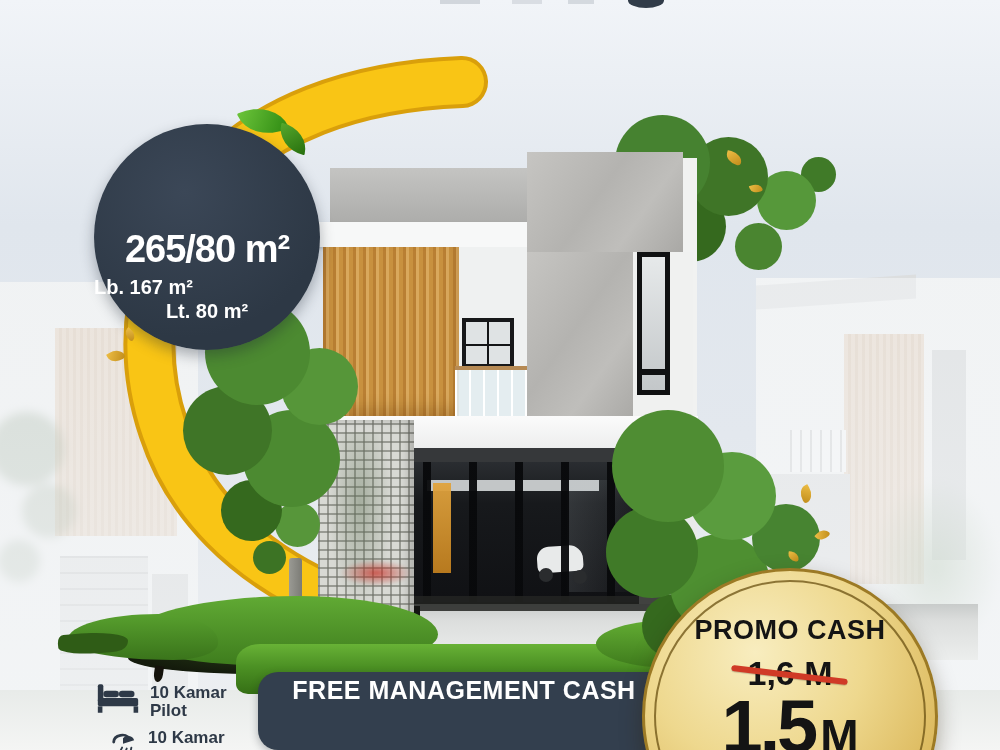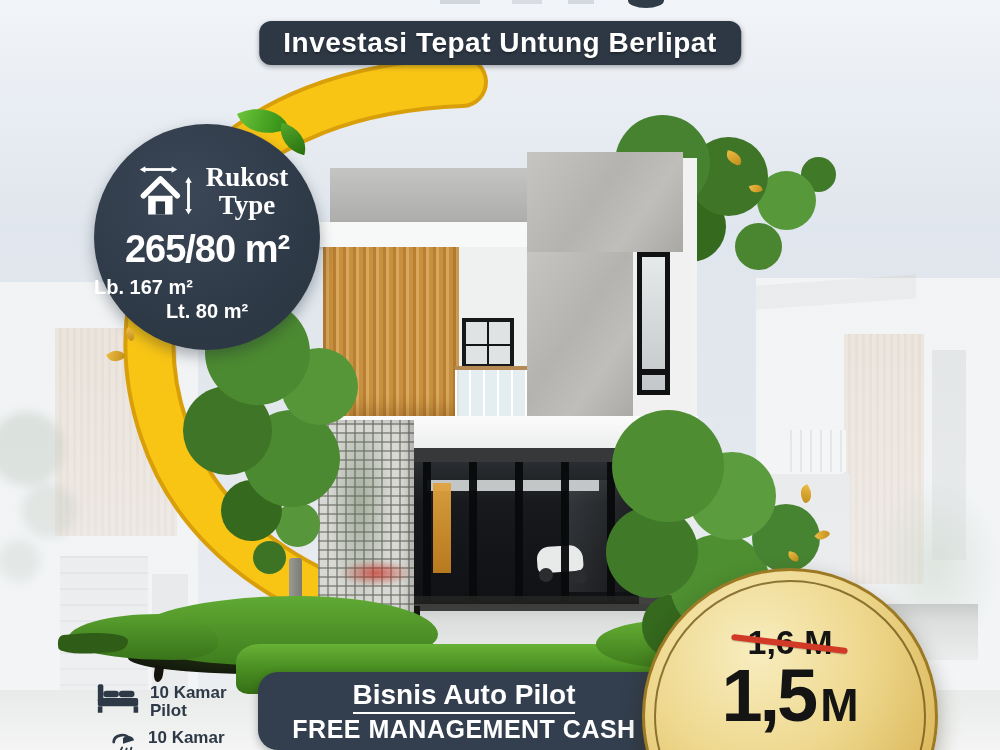--- a/index.html
+++ b/index.html
@@ -276,51 +276,27 @@
     <div class="gi-tip"></div>
     <div class="gi-root"></div>
   </div>
   <div class="abs" id="grass-front"></div>
   <div class="abs" id="grass-right"></div>
 
   <div class="tree" id="tree-left"></div>
   <div class="tree" id="tree-right"></div>
 
   <div class="abs" id="spec-badge">
-    <div class="spec-top">
-      <svg width="64" height="60" viewBox="0 0 64 64">
-        <g stroke="#fff" stroke-width="3" fill="none">
-          <line x1="8" y1="8" x2="40" y2="8"></line>
-          <line x1="56" y1="20" x2="56" y2="52"></line>
-        </g>
-        <g fill="#fff">
-          <polygon points="4,8 10,4.5 10,11.5"></polygon>
-          <polygon points="44,8 38,4.5 38,11.5"></polygon>
-          <polygon points="56,16 52.5,22 59.5,22"></polygon>
-          <polygon points="56,56 52.5,50 59.5,50"></polygon>
-        </g>
-        <polyline points="8,36 26,18 44,36" fill="none" stroke="#fff" stroke-width="6" stroke-linecap="round" stroke-linejoin="round"></polyline>
-        <rect x="13" y="36" width="26" height="20" fill="#fff"></rect>
-        <rect x="21" y="42" width="10" height="14" fill="#2d3845"></rect>
-      </svg>
-      <div class="spec-type">
-        <div>Rukost</div>
-        <div>Type</div>
-      </div>
-    </div>
     <div class="spec-size">265/80 m²</div>
     <div class="spec-lb">Lb. 167 m²</div>
     <div class="spec-lt">Lt. 80 m²</div>
   </div>
   <div class="leaf" id="leaf-a"></div>
   <div class="leaf" id="leaf-b"></div>
 
-  <div class="abs" id="header-badge">
-    <span>Investasi Tepat Untung Berlipat</span>
-  </div>
 
   <div class="gleaf" id="g1"></div>
   <div class="gleaf" id="g2"></div>
   <div class="gleaf" id="g3"></div>
   <div class="gleaf" id="g4"></div>
   <div class="gleaf" id="g5"></div>
   <div class="gleaf" id="g6"></div>
   <div class="gleaf" id="g7"></div>
 
   <div class="abs" id="amenities">
@@ -349,29 +325,27 @@
         </g>
       </svg>
       <div class="amen-text">
         <div>10 Kamar</div>
         <div></div>
       </div>
     </div>
   </div>
 
   <div class="abs" id="footer-panel">
-    <div class="fp1">
-      <span>Bisnis Auto Pilot</span>
-    </div>
     <div class="fp2">FREE MANAGEMENT CASH</div>
   </div>
 
   <div class="abs" id="coin">
     <div class="coin-ring"></div>
     <div class="coin-content">
+      <div class="coin-title">PROMO CASH</div>
       <div class="coin-old-wrap">
         <span class="coin-old">
           <span>1,6 M</span>
           <span class="strike"></span>
         </span>
       </div>
       <div class="coin-new">
         <span>1,5</span><span class="unit">M</span>
       </div>
     </div>

